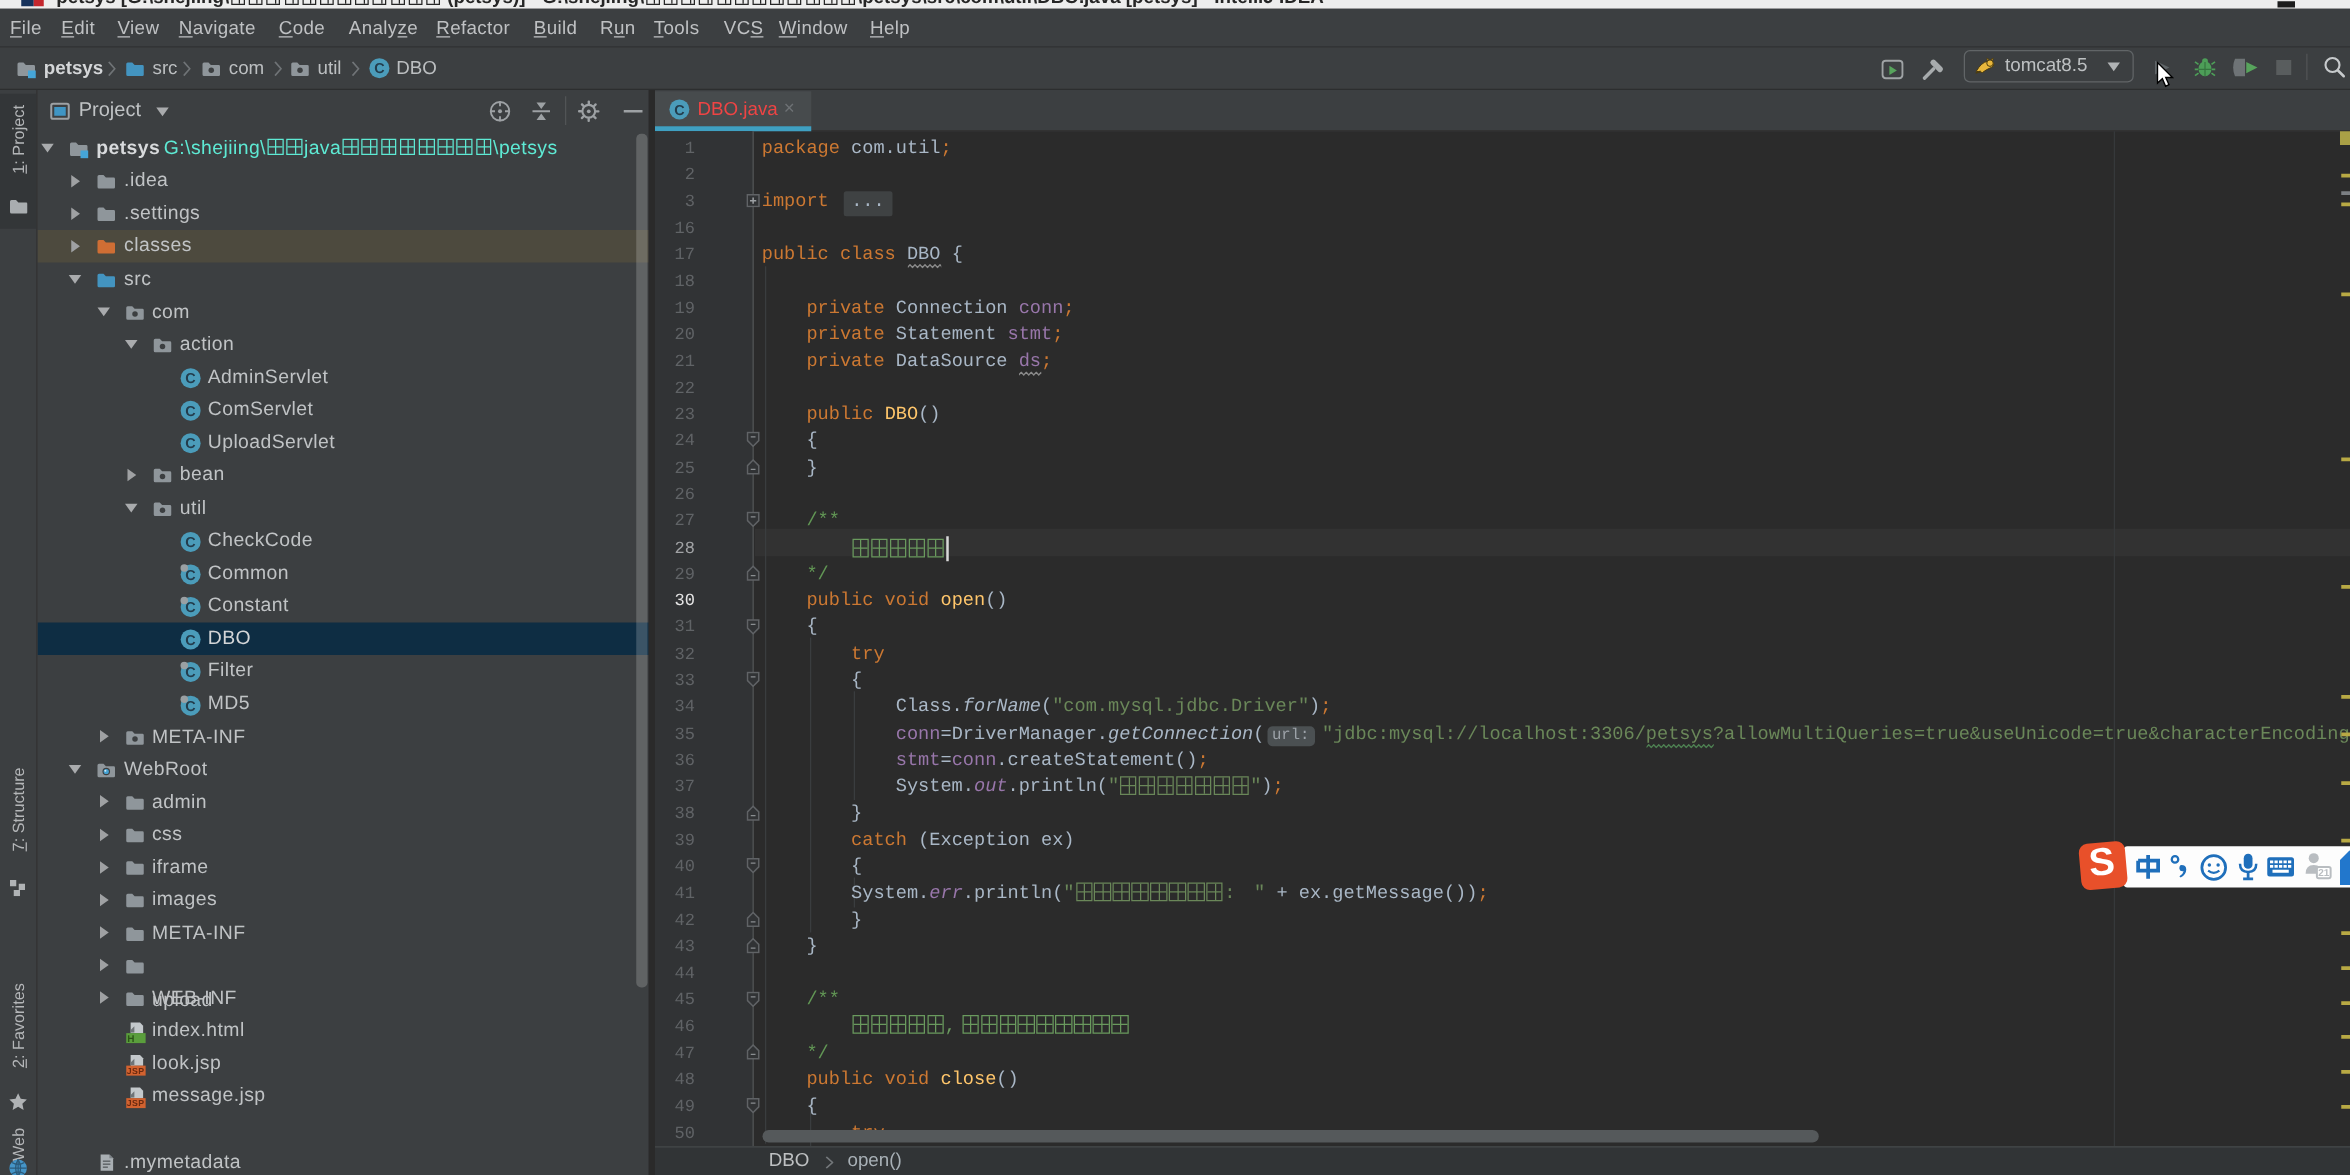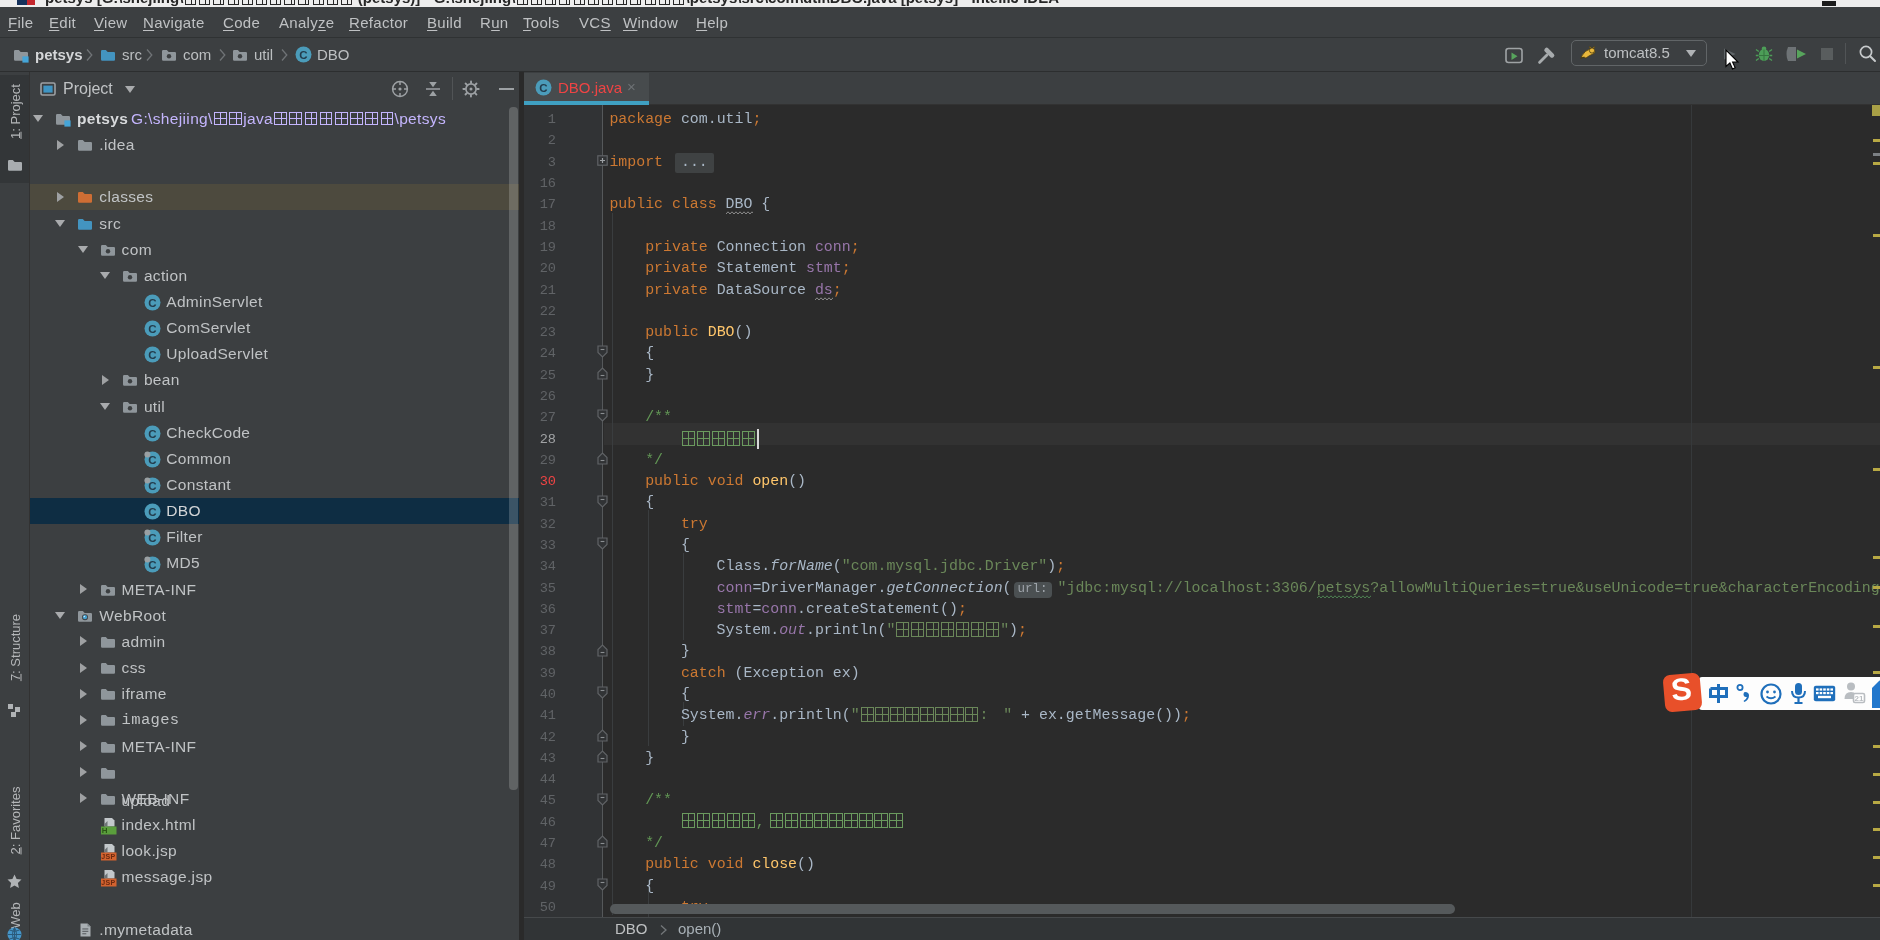--- a/index.html
+++ b/index.html
@@ -218,31 +218,40 @@
 <div class="abs" style="left:469px;top:15.5px;width:15px;height:2.4px;background:#9da1a4"></div>
 <div class="trow" style="top:33.900000000000006px;height:26.15px;">
       <div class="abs" style="left:3.0px;top:9.575px;width:0;height:0;border-left:5.5px solid transparent;border-right:5.5px solid transparent;border-top:7px solid #a9abad"></div>
       <div class="tico" style="left:25.0px">
         <svg width="16" height="16" viewBox="0 0 16 16" style="">
           <path d="M1 4.2 q0-1.2 1.2-1.2 h3.6 l1.9 2 h6.2 q1.1 0 1.1 1.1 v6.6 q0 1.1-1.1 1.1 H2.2 q-1.2 0-1.2-1.2 z" fill="#8f969b"></path>
           <rect x="9.4" y="9.4" width="6.2" height="6.2" fill="#45a5d8"></rect>
         </svg>
       </div>
       <div class="ttx" style="left:47.0px;color:#d8dadc;font-weight:bold;">petsys</div>
-      <div class="ttx" style="left:101px;color:#7b7e81"><span style="color:#c4b5fd">G:\shejiing\<span class="cj"></span><span class="cj"></span>java<span class="cj"></span><span class="cj"></span><span class="cj"></span><span class="cj"></span><span class="cj"></span><span class="cj"></span><span class="cj"></span><span class="cj"></span>\petsys</span></div>
+      <div class="ttx" style="left:101px;color:#7b7e81"><span style="color:#5eead4">G:\shejiing\<span class="cj"></span><span class="cj"></span>java<span class="cj"></span><span class="cj"></span><span class="cj"></span><span class="cj"></span><span class="cj"></span><span class="cj"></span><span class="cj"></span><span class="cj"></span>\petsys</span></div>
     </div>
 <div class="trow" style="top:60.050000000000004px;height:26.15px;">
       <div class="abs" style="left:27.299999999999997px;top:7.574999999999999px;width:0;height:0;border-top:5.5px solid transparent;border-bottom:5.5px solid transparent;border-left:7px solid #9fa1a3"></div>
       <div class="tico" style="left:47.3px">
         <svg width="16" height="16" viewBox="0 0 16 16" style="">
           <path d="M1 4.2 q0-1.2 1.2-1.2 h3.6 l1.9 2 h6.2 q1.1 0 1.1 1.1 v6.6 q0 1.1-1.1 1.1 H2.2 q-1.2 0-1.2-1.2 z" fill="#8f969b"></path>
         </svg>
       </div>
       <div class="ttx" style="left:69.3px;">.idea</div>
     </div>
+<div class="trow" style="top:86.2px;height:26.15px;">
+      <div class="abs" style="left:27.299999999999997px;top:7.574999999999999px;width:0;height:0;border-top:5.5px solid transparent;border-bottom:5.5px solid transparent;border-left:7px solid #9fa1a3"></div>
+      <div class="tico" style="left:47.3px">
+        <svg width="16" height="16" viewBox="0 0 16 16" style="">
+          <path d="M1 4.2 q0-1.2 1.2-1.2 h3.6 l1.9 2 h6.2 q1.1 0 1.1 1.1 v6.6 q0 1.1-1.1 1.1 H2.2 q-1.2 0-1.2-1.2 z" fill="#8f969b"></path>
+        </svg>
+      </div>
+      <div class="ttx" style="left:69.3px;">.settings</div>
+    </div>
 <div class="trow" style="top:112.35px;height:26.15px;background:#4d4a3e;">
       <div class="abs" style="left:27.299999999999997px;top:7.574999999999999px;width:0;height:0;border-top:5.5px solid transparent;border-bottom:5.5px solid transparent;border-left:7px solid #9fa1a3"></div>
       <div class="tico" style="left:47.3px">
         <svg width="16" height="16" viewBox="0 0 16 16" style="">
           <path d="M1 4.2 q0-1.2 1.2-1.2 h3.6 l1.9 2 h6.2 q1.1 0 1.1 1.1 v6.6 q0 1.1-1.1 1.1 H2.2 q-1.2 0-1.2-1.2 z" fill="#cf6e34"></path>
         </svg>
       </div>
       <div class="ttx" style="left:69.3px;">classes</div>
     </div>
 <div class="trow" style="top:138.5px;height:26.15px;">
@@ -428,21 +437,21 @@
       </div>
       <div class="ttx" style="left:91.6px;">iframe</div>
     </div>
 <div class="trow" style="top:635.3499999999999px;height:26.15px;">
       <div class="abs" style="left:49.599999999999994px;top:7.574999999999999px;width:0;height:0;border-top:5.5px solid transparent;border-bottom:5.5px solid transparent;border-left:7px solid #9fa1a3"></div>
       <div class="tico" style="left:69.6px">
         <svg width="16" height="16" viewBox="0 0 16 16" style="">
           <path d="M1 4.2 q0-1.2 1.2-1.2 h3.6 l1.9 2 h6.2 q1.1 0 1.1 1.1 v6.6 q0 1.1-1.1 1.1 H2.2 q-1.2 0-1.2-1.2 z" fill="#8f969b"></path>
         </svg>
       </div>
-      <div class="ttx" style="left:91.6px;font-family:Liberation Mono, monospace;">images</div>
+      <div class="ttx" style="left:91.6px;">images</div>
     </div>
 <div class="trow" style="top:661.4999999999999px;height:26.15px;">
       <div class="abs" style="left:49.599999999999994px;top:7.574999999999999px;width:0;height:0;border-top:5.5px solid transparent;border-bottom:5.5px solid transparent;border-left:7px solid #9fa1a3"></div>
       <div class="tico" style="left:69.6px">
         <svg width="16" height="16" viewBox="0 0 16 16" style="">
           <path d="M1 4.2 q0-1.2 1.2-1.2 h3.6 l1.9 2 h6.2 q1.1 0 1.1 1.1 v6.6 q0 1.1-1.1 1.1 H2.2 q-1.2 0-1.2-1.2 z" fill="#8f969b"></path>
         </svg>
       </div>
       <div class="ttx" style="left:91.6px;">META-INF</div>
     </div>
@@ -543,21 +552,21 @@
 <div class="ln" style="left:-8px;top:186.23000000000002px;color:#606366">20</div>
 <div class="ln" style="left:-8px;top:207.51999999999998px;color:#606366">21</div>
 <div class="ln" style="left:-8px;top:228.81px;color:#606366">22</div>
 <div class="ln" style="left:-8px;top:250.09999999999997px;color:#606366">23</div>
 <div class="ln" style="left:-8px;top:271.39px;color:#606366">24</div>
 <div class="ln" style="left:-8px;top:292.68px;color:#606366">25</div>
 <div class="ln" style="left:-8px;top:313.96999999999997px;color:#606366">26</div>
 <div class="ln" style="left:-8px;top:335.26px;color:#606366">27</div>
 <div class="ln" style="left:-8px;top:356.54999999999995px;color:#a1a3a5">28</div>
 <div class="ln" style="left:-8px;top:377.84px;color:#606366">29</div>
-<div class="ln" style="left:-8px;top:399.13px;color:#ef4444">30</div>
+<div class="ln" style="left:-8px;top:399.13px;color:#e5e5e5">30</div>
 <div class="ln" style="left:-8px;top:420.41999999999996px;color:#606366">31</div>
 <div class="ln" style="left:-8px;top:441.71px;color:#606366">32</div>
 <div class="ln" style="left:-8px;top:462.99999999999994px;color:#606366">33</div>
 <div class="ln" style="left:-8px;top:484.28999999999996px;color:#606366">34</div>
 <div class="ln" style="left:-8px;top:505.58px;color:#606366">35</div>
 <div class="ln" style="left:-8px;top:526.87px;color:#606366">36</div>
 <div class="ln" style="left:-8px;top:548.16px;color:#606366">37</div>
 <div class="ln" style="left:-8px;top:569.45px;color:#606366">38</div>
 <div class="ln" style="left:-8px;top:590.74px;color:#606366">39</div>
 <div class="ln" style="left:-8px;top:612.03px;color:#606366">40</div>

